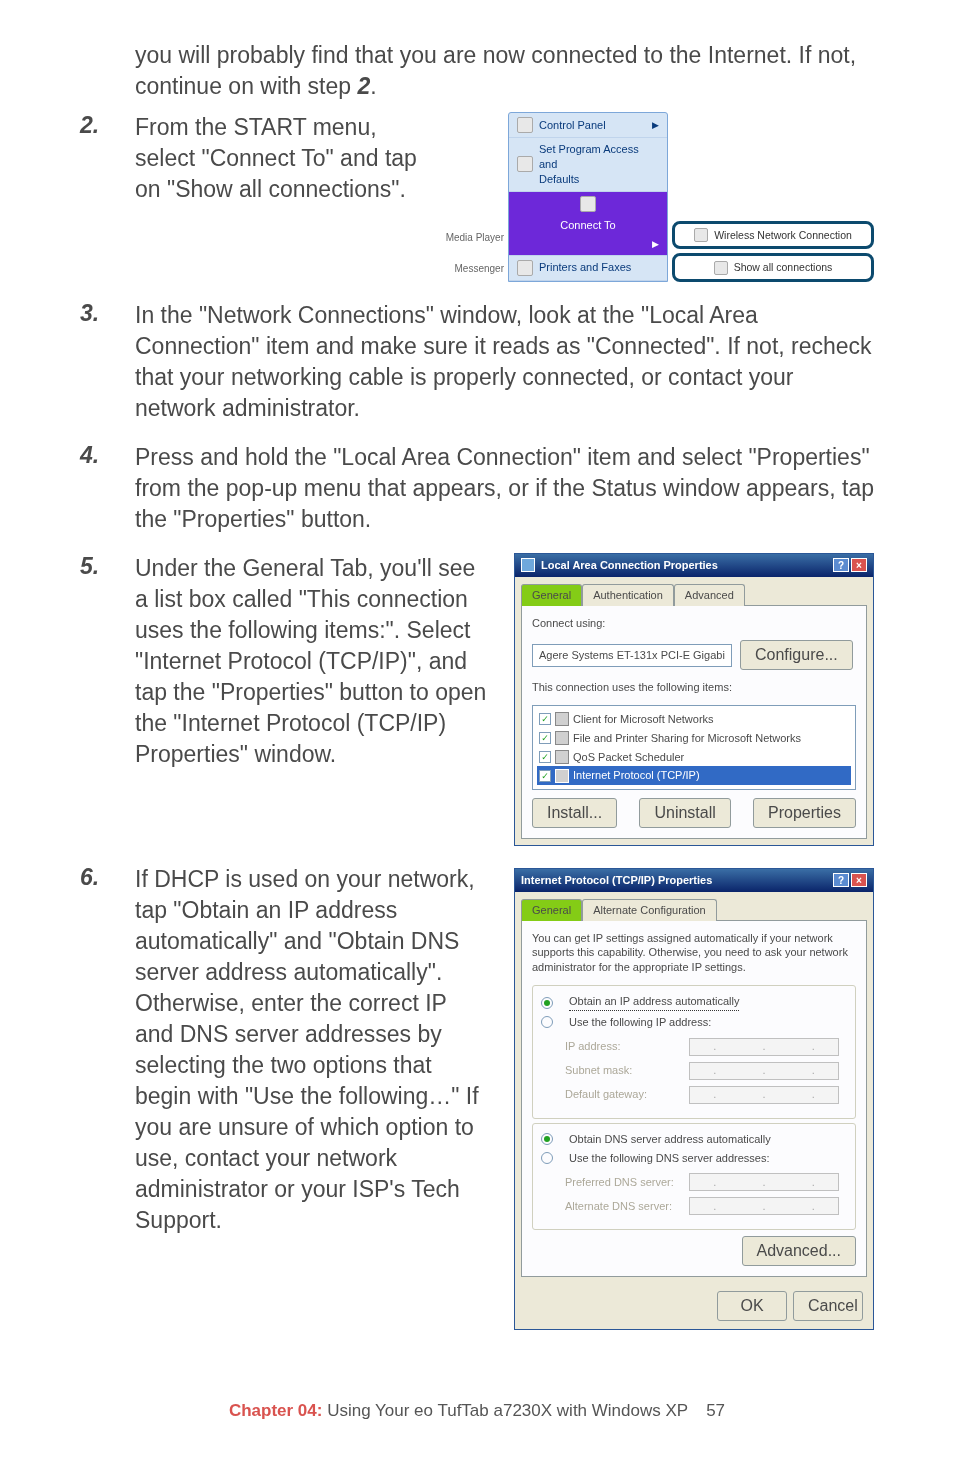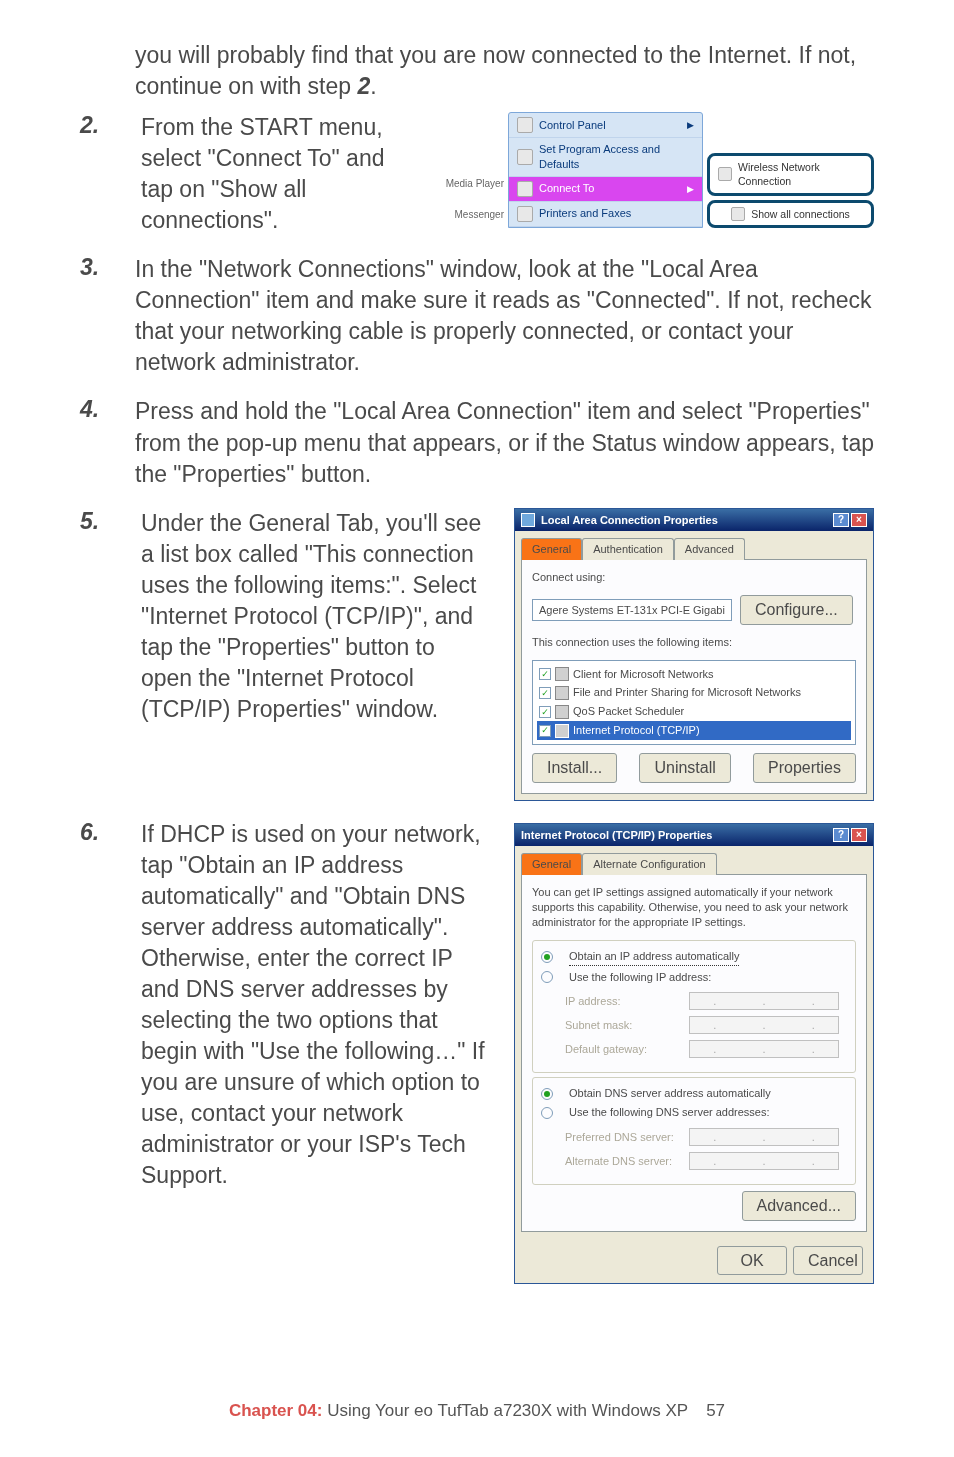--- a/index.html
+++ b/index.html
@@ -35,21 +35,20 @@
       font-size: 23px;
       line-height: 1.35;
     }
     .step-row {
       display: flex;
       align-items: flex-start;
       gap: 12px;
     }
     .step-text {
       flex: 1;
-      margin-left: 6px;
     }
     .bold-ref { font-weight: bold; font-style: italic; }
 
     
     .fig-start {
       width: 440px;
       flex-shrink: 0;
       font-size: 10px;
       display: flex;
       gap: 4px;
@@ -59,37 +58,37 @@
       display: flex;
       flex-direction: column;
       align-items: flex-end;
       justify-content: flex-end;
       gap: 18px;
       font-size: 10px;
       color: #666;
       padding-bottom: 6px;
     }
     .fig-start .middle {
-      width: 195px;
+      width: 160px;
       background: #d6e5f5;
       border: 1px solid #7da7d9;
       border-radius: 3px 3px 0 0;
       display: flex;
       flex-direction: column;
     }
     .mitem {
       padding: 4px 8px;
       display: flex;
       align-items: center;
       gap: 6px;
       color: #0a3b7c;
       font-size: 11px;
       border-bottom: 1px solid #c0d4ec;
     }
-    .mitem.hl { background: #d946ef; color: #fff; }
+    .mitem.hl { background: #6d28d9; color: #fff; flex-direction: column; }
     .mitem .mi { width: 16px; height: 16px; background:#e8e8e8; border:1px solid #aaa; border-radius:2px; flex-shrink:0;}
     .mitem .arrow { margin-left:auto; font-size:9px;}
     .fig-start .right {
       flex: 1;
       display: flex;
       flex-direction: column;
       justify-content: flex-end;
       gap: 4px;
     }
     .subitem {
@@ -124,21 +123,21 @@
       display: flex;
       align-items: center;
       gap: 6px;
     }
     .titlebar .ticon { width:14px; height:14px; background:#6fa8dc; border:1px solid #fff; }
     .titlebar .ctrls { margin-left:auto; display:flex; gap:2px;}
     .titlebar .ctrls div { width:16px; height:14px; background:#5b8bd0; border:1px solid #fff; display:flex; align-items:center; justify-content:center; font-size:10px; color:#fff;}
     .titlebar .ctrls .close { background:#d9534f;}
     .tabs { display:flex; padding: 6px 6px 0 6px; gap:0; }
     .tab { background:#ece9d8; border:1px solid #919b9c; border-bottom:none; padding:3px 10px; font-size:11px; border-radius:3px 3px 0 0; position:relative; top:1px;}
-    .tab.active { background:#f97316; z-index:2;}
+    .tab.active { background:#84cc16; z-index:2;}
     .tabpage { background:#fcfcfe; border:1px solid #919b9c; margin:0 6px 6px 6px; padding:10px;}
 
     .fieldrow { margin-bottom:10px; }
     .txtinput { border:1px solid #7f9db9; background:#fff; padding:3px 6px; width:200px; display:inline-block; font-size:11px;}
     .btn { border:1px solid #919b9c; background:#ece9d8; padding:3px 14px; font-size:16px; border-radius:3px; display:inline-block;}
     .listbox { border:1px solid #7f9db9; background:#fff; padding:4px; }
     .listitem { display:flex; align-items:center; gap:4px; padding:2px; font-size:11px;}
     .listitem .cb { width:12px; height:12px; border:1px solid #7f9db9; background:#fff; display:flex; align-items:center; justify-content:center; font-size:9px; color:#21a121;}
     .listitem .li-icon { width:14px; height:14px; background:#d0d0d0; border:1px solid #888; flex-shrink:0;}
     .listitem.sel { background:#316ac5; color:#fff;}

